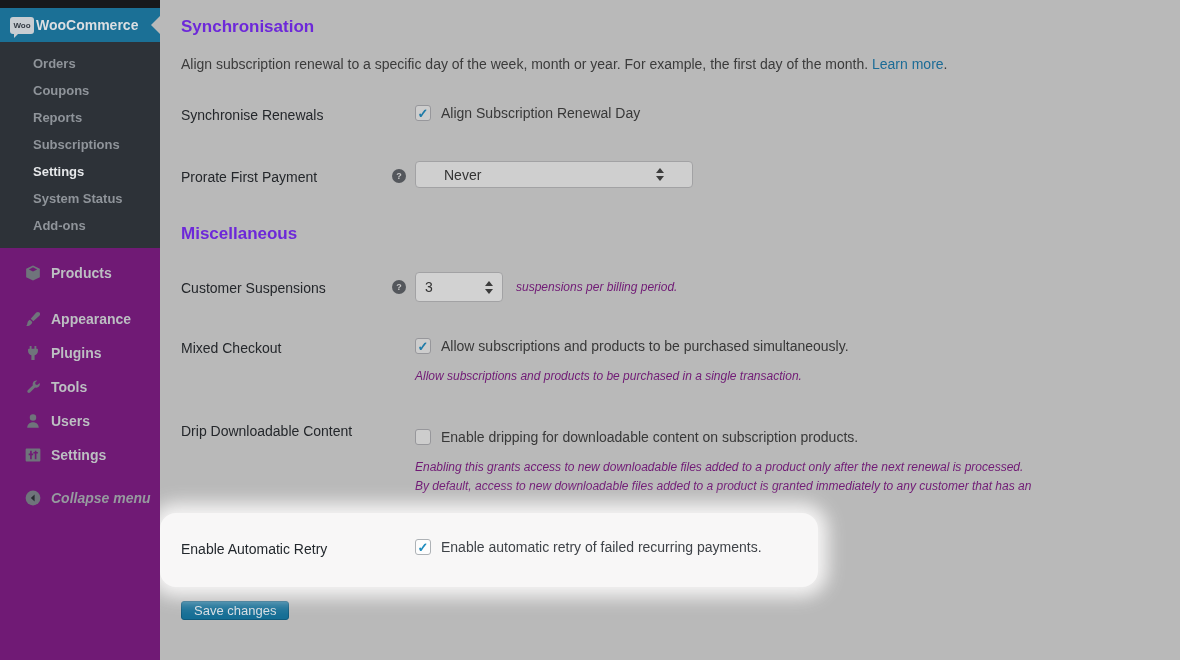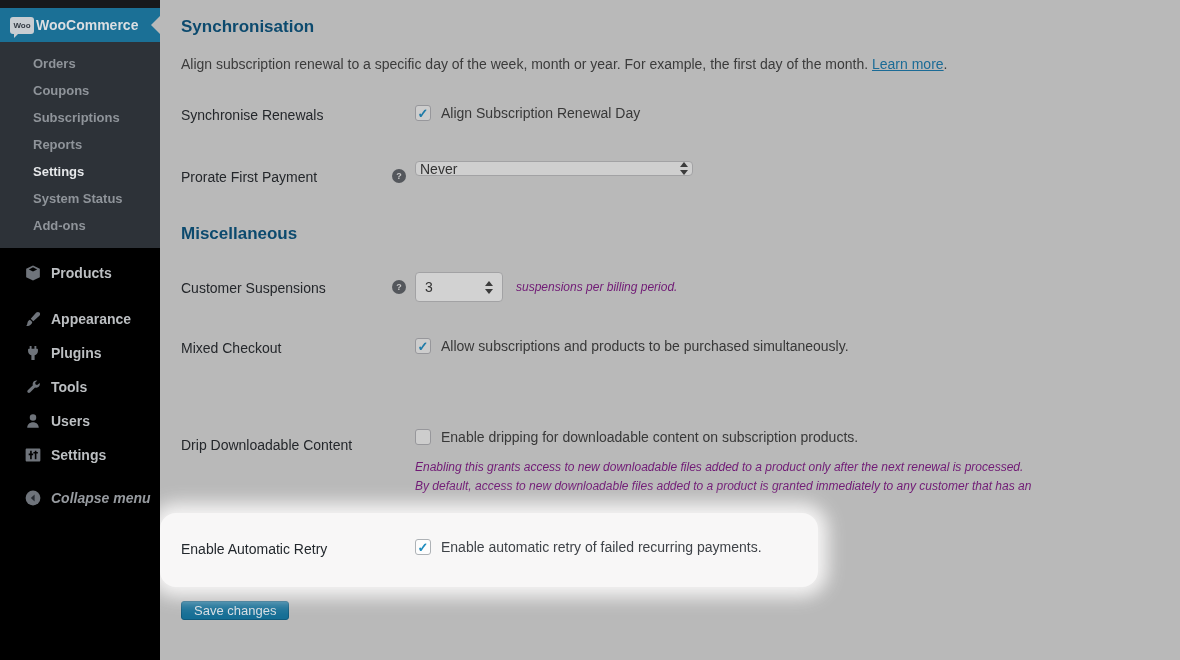--- a/index.html
+++ b/index.html
@@ -1,20 +1,20 @@
 <!DOCTYPE html>
 <html><head>
 <meta charset="utf-8">
 <style>
   * { margin:0; padding:0; box-sizing:border-box; }
   body { font-family:"Liberation Sans", sans-serif; }
   .screen { position:relative; width:1180px; height:660px; background:#b9b9b9; overflow:hidden; }
 
   
-  .sidebar { position:absolute; left:0; top:0; width:160px; height:660px; background:#000000; z-index:3; }
+  .sidebar { position:absolute; left:0; top:0; width:160px; height:660px; background:#701a75; z-index:3; }
   .adminbar-stub { height:8px; background:#17191c; }
   .wc-top { position:relative; height:34px; background:#1b7096; display:flex; align-items:center; padding:0 10px; cursor:pointer; }
   .woo-badge { position:relative; width:24px; height:17px; background:#c8cdd2; border-radius:3px; color:#343b44;
                font-size:8px; font-weight:bold; display:flex; align-items:center; justify-content:center; }
   .woo-badge::after { content:""; position:absolute; left:4px; bottom:-4px; border:3px solid transparent;
                       border-top-color:#c8cdd2; border-left-color:#c8cdd2; }
   .wc-label { margin-left:2px; color:#dcdfe2; font-size:14px; font-weight:600; }
   .wc-arrow { position:absolute; right:0; top:50%; transform:translateY(-50%); width:0; height:0;
               border-top:9px solid transparent; border-bottom:9px solid transparent; border-right:9px solid #b9b9b9; }
   .submenu { background:#2d3238; padding:8px 0 9px 0; }
@@ -23,36 +23,36 @@
   .mainmenu { padding-top:8px; }
   .menu-item { height:34px; display:flex; align-items:center; padding-left:24px; cursor:pointer; }
   .menu-item .mi-icon { width:18px; height:18px; color:#6f747b; display:flex; align-items:center; justify-content:center; }
   .menu-item .mi-label { margin-left:9px; font-size:14px; font-weight:600; color:#bcbfc2; }
   .menu-sep { height:12px; }
   .collapse-item { margin-top:9px; }
   .collapse-item .mi-label { color:#969a9f;font-style:italic; }
 
   
   .content { position:absolute; left:160px; top:0; width:1020px; height:660px; overflow:hidden; }
-  .h2 { position:absolute; left:21px; font-size:17px; font-weight:700; color:#0c4a6e; }
+  .h2 { position:absolute; left:21px; font-size:17px; font-weight:700; color:#6d28d9; }
   .desc { position:absolute; left:21px; top:56px; font-size:14px; color:#3b3b3b; white-space:nowrap; }
-  .link { color:#1b6b96; text-decoration:underline; cursor:pointer; }
+  .link { color:#1b6b96; cursor:pointer; }
   .row-label { position:absolute; left:21px; font-size:14px; font-weight:400; color:#24272b; white-space:nowrap; }
   .help-tip { position:absolute; left:232px; width:14px; height:14px; border-radius:50%; background:#54575c;
               color:#c9c9c9; font-size:9px; font-weight:bold; display:flex; align-items:center; justify-content:center; cursor:pointer; }
   .cb-row { position:absolute; left:255px; display:flex; align-items:center; gap:10px; }
   .cb { width:16px; height:16px; border:1px solid #97979b; border-radius:3px; background:#cdcdcd;
         display:inline-flex; align-items:center; justify-content:center; font-size:13px; font-weight:bold;
         color:#1e7ba8; line-height:1; cursor:pointer; flex:0 0 auto; }
   .cb.unchecked { color:transparent; }
   .cb-text { font-size:14px; color:#383838; white-space:nowrap; }
   .italic-note { position:absolute; left:255px; font-size:12px; font-style:italic; color:#701a75; white-space:nowrap; }
 
-  .select-box { position:absolute; left:255px; top:161px; width:278px; height:15px; background:#cfcfcf;
-                border:1px solid #a2a2a4; border-radius:4px; display:flex; align-items:center; padding:0 4px; cursor:pointer; }
+  .select-box { position:absolute; left:255px; top:161px; width:278px; height:27px; background:#cfcfcf;
+                border:1px solid #a2a2a4; border-radius:4px; display:flex; align-items:center; padding:0 28px; cursor:pointer; }
   .select-box .sel-value { font-size:14px; color:#333; }
   .stepper { margin-left:auto; display:flex; flex-direction:column; gap:3px; align-items:center; }
   .tri-up { width:0; height:0; border-left:4px solid transparent; border-right:4px solid transparent; border-bottom:5px solid #3c3c3c; }
   .tri-down { width:0; height:0; border-left:4px solid transparent; border-right:4px solid transparent; border-top:5px solid #3c3c3c; }
 
   .num-input { position:absolute; left:255px; top:272px; width:88px; height:30px; background:#d2d2d2;
                border:1px solid #a2a2a4; border-radius:4px; display:flex; align-items:center; padding:0 9px; cursor:text; }
   .num-input .num-value { font-size:14px; color:#333; }
 
   .spotlight { position:absolute; left:0; top:513px; width:658px; height:74px; background:#f8f7f7; border-radius:16px;
@@ -76,22 +76,22 @@
 
     <div class="wc-top">
       <span class="woo-badge">Woo</span>
       <span class="wc-label">WooCommerce</span>
       <span class="wc-arrow"></span>
     </div>
 
     <nav class="submenu">
       <div class="submenu-item">Orders</div>
       <div class="submenu-item">Coupons</div>
+      <div class="submenu-item">Reports</div>
       <div class="submenu-item">Subscriptions</div>
-      <div class="submenu-item">Reports</div>
       <div class="submenu-item current">Settings</div>
       <div class="submenu-item">System Status</div>
       <div class="submenu-item">Add-ons</div>
     </nav>
 
     <nav class="mainmenu">
       <div class="menu-item">
         <span class="mi-icon">
           <svg viewBox="0 0 20 20" width="18" height="18">
               <path d="M10 1.6 17.6 5.3v9.4L10 18.4 2.4 14.7V5.3L10 1.6zm0 2.1L5.4 6.1 10 8.3l4.6-2.2L10 3.7z" fill="currentColor"></path>
@@ -188,22 +188,23 @@
           <span class="tri-down"></span>
         </span>
     </div>
     <div class="italic-note" style="left:356px; top:280px">suspensions per billing period.</div>
 
     <div class="row-label" style="top:340px">Mixed Checkout</div>
     <div class="cb-row" style="top:338px">
       <span class="cb">✓</span>
       <span class="cb-text">Allow subscriptions and products to be purchased simultaneously.</span>
     </div>
-
-    <div class="row-label" style="top:437px">Drip Downloadable Content</div>
+    <div class="italic-note" style="top:369px">Allow subscriptions and products to be purchased in a single transaction.</div>
+
+    <div class="row-label" style="top:423px">Drip Downloadable Content</div>
     <div class="cb-row" style="top:429px">
       <span class="cb unchecked"></span>
       <span class="cb-text">Enable dripping for downloadable content on subscription products.</span>
     </div>
     <div class="italic-note" style="top:460px">Enabling this grants access to new downloadable files added to a product only after the next renewal is processed.</div>
     <div class="italic-note" style="top:479px">By default, access to new downloadable files added to a product is granted immediately to any customer that has an</div>
 
     <div class="spotlight">
       <div class="row-label">Enable Automatic Retry</div>
       <div class="cb-row">

